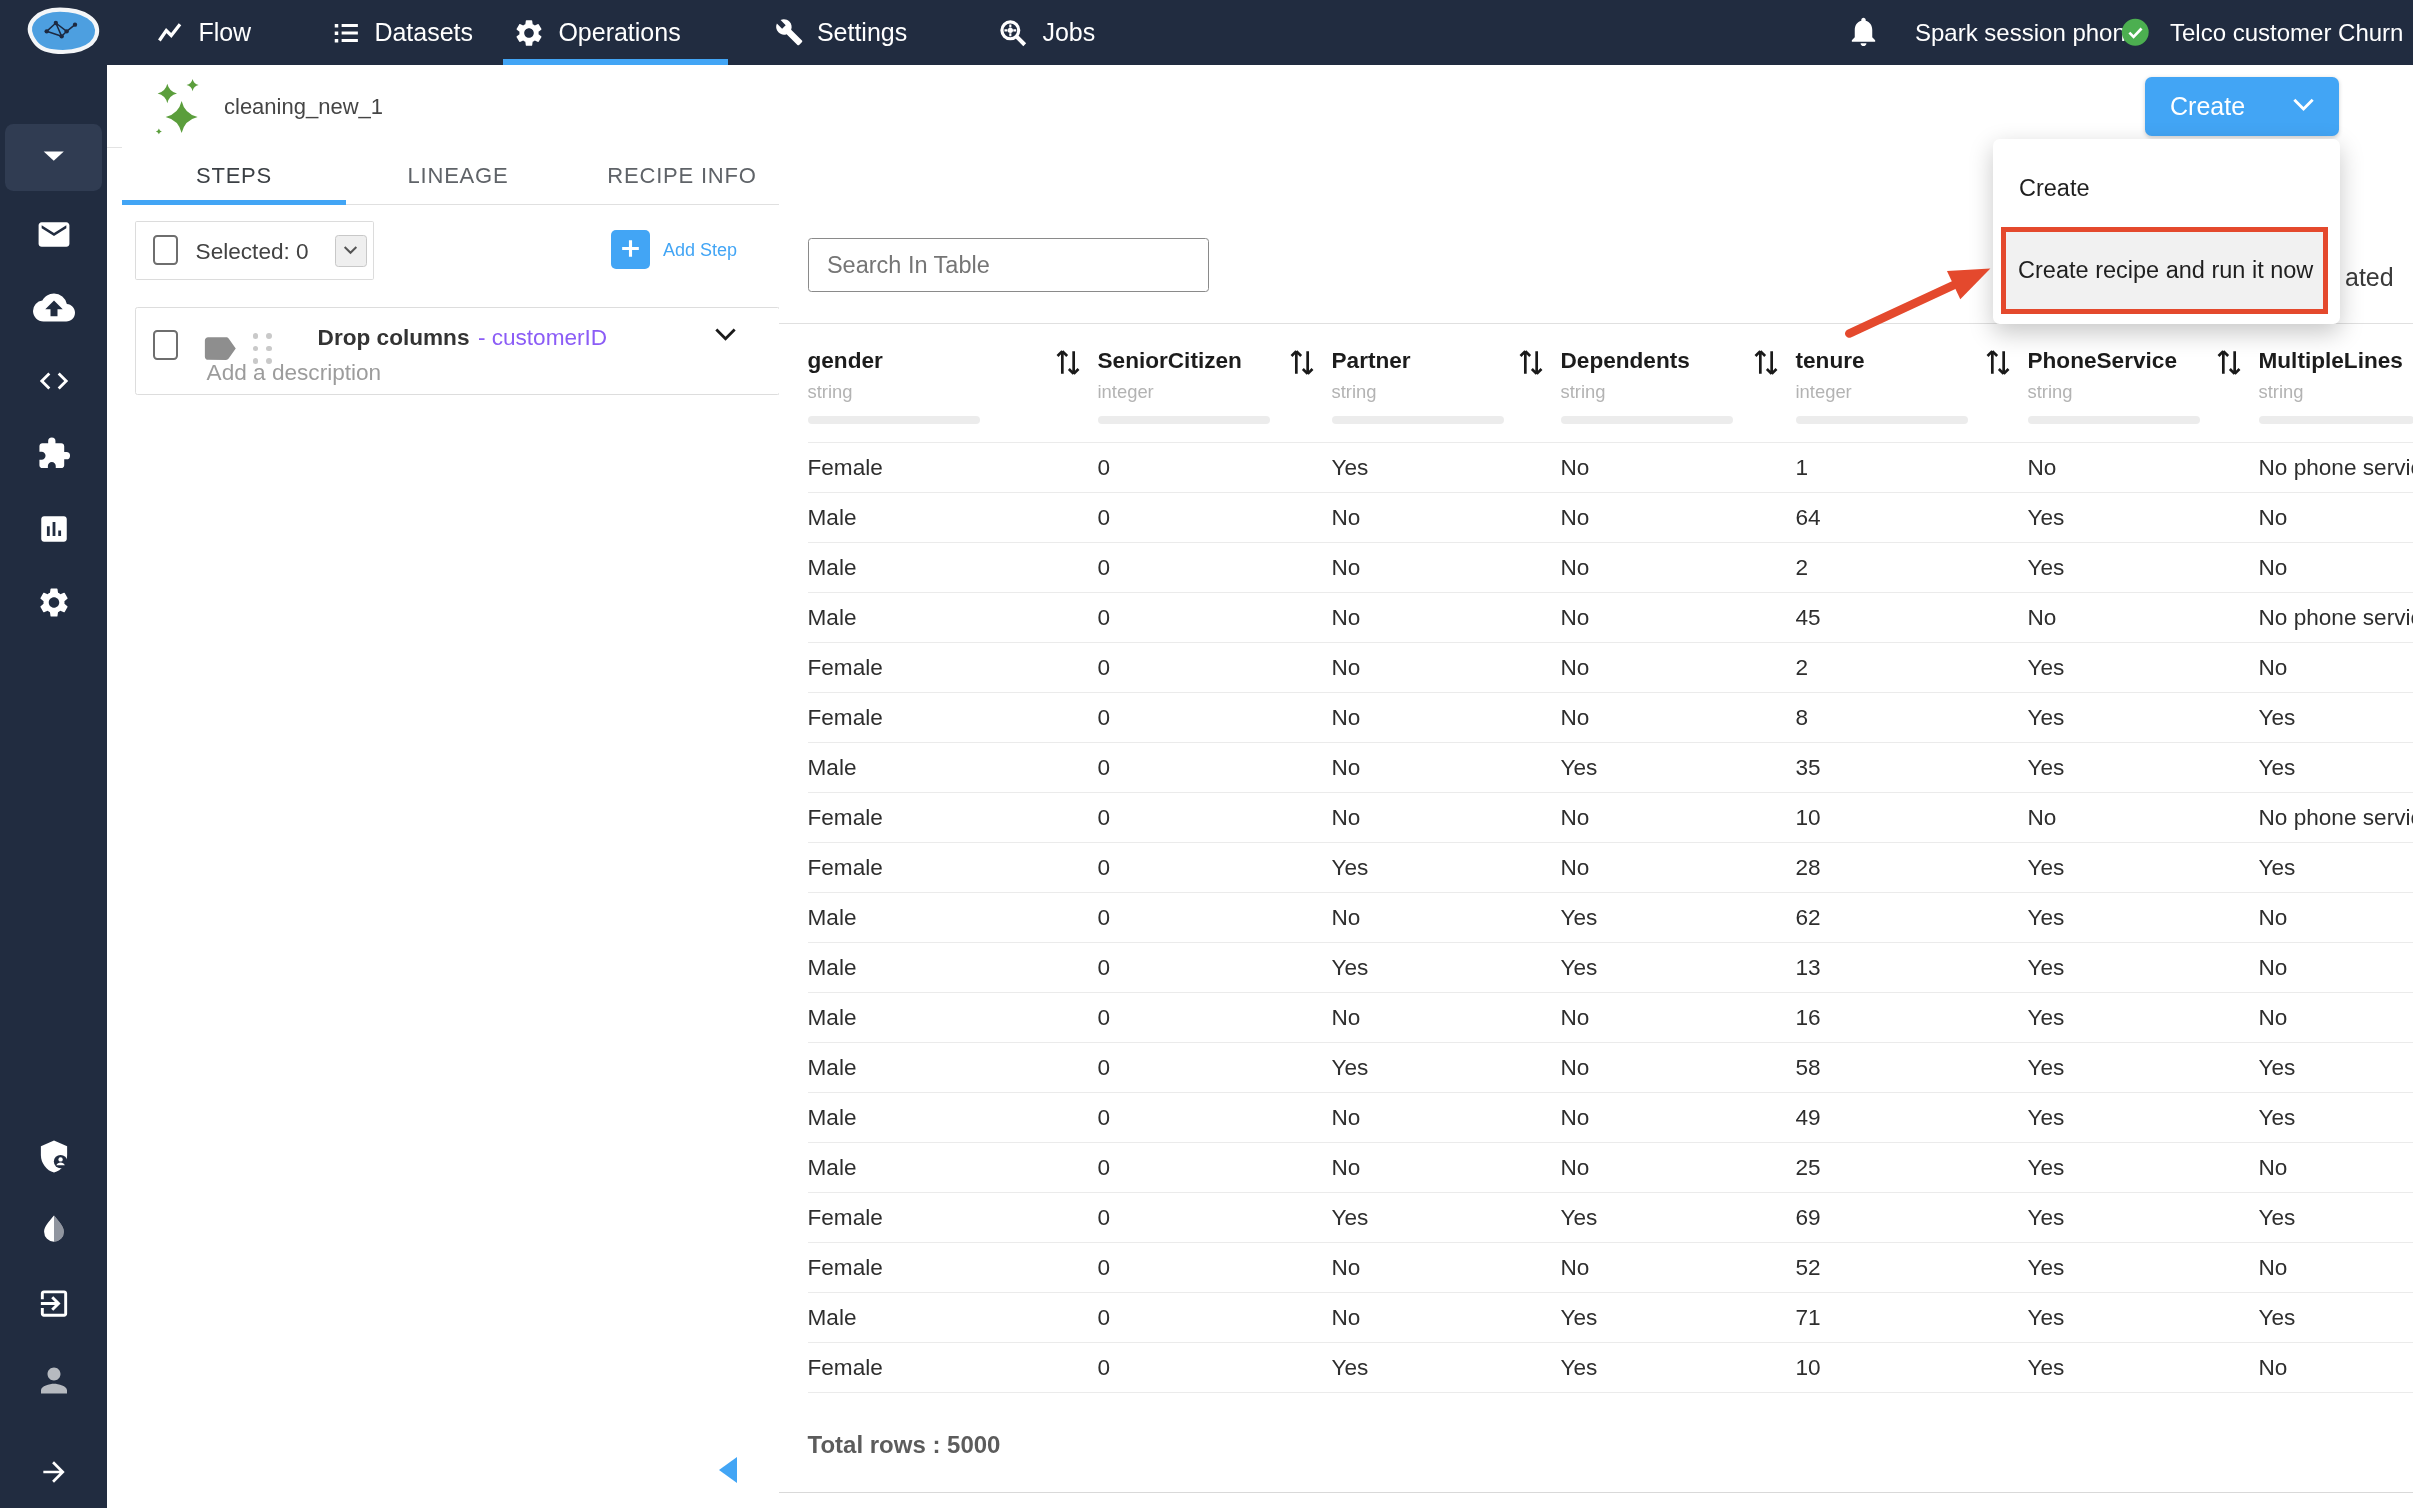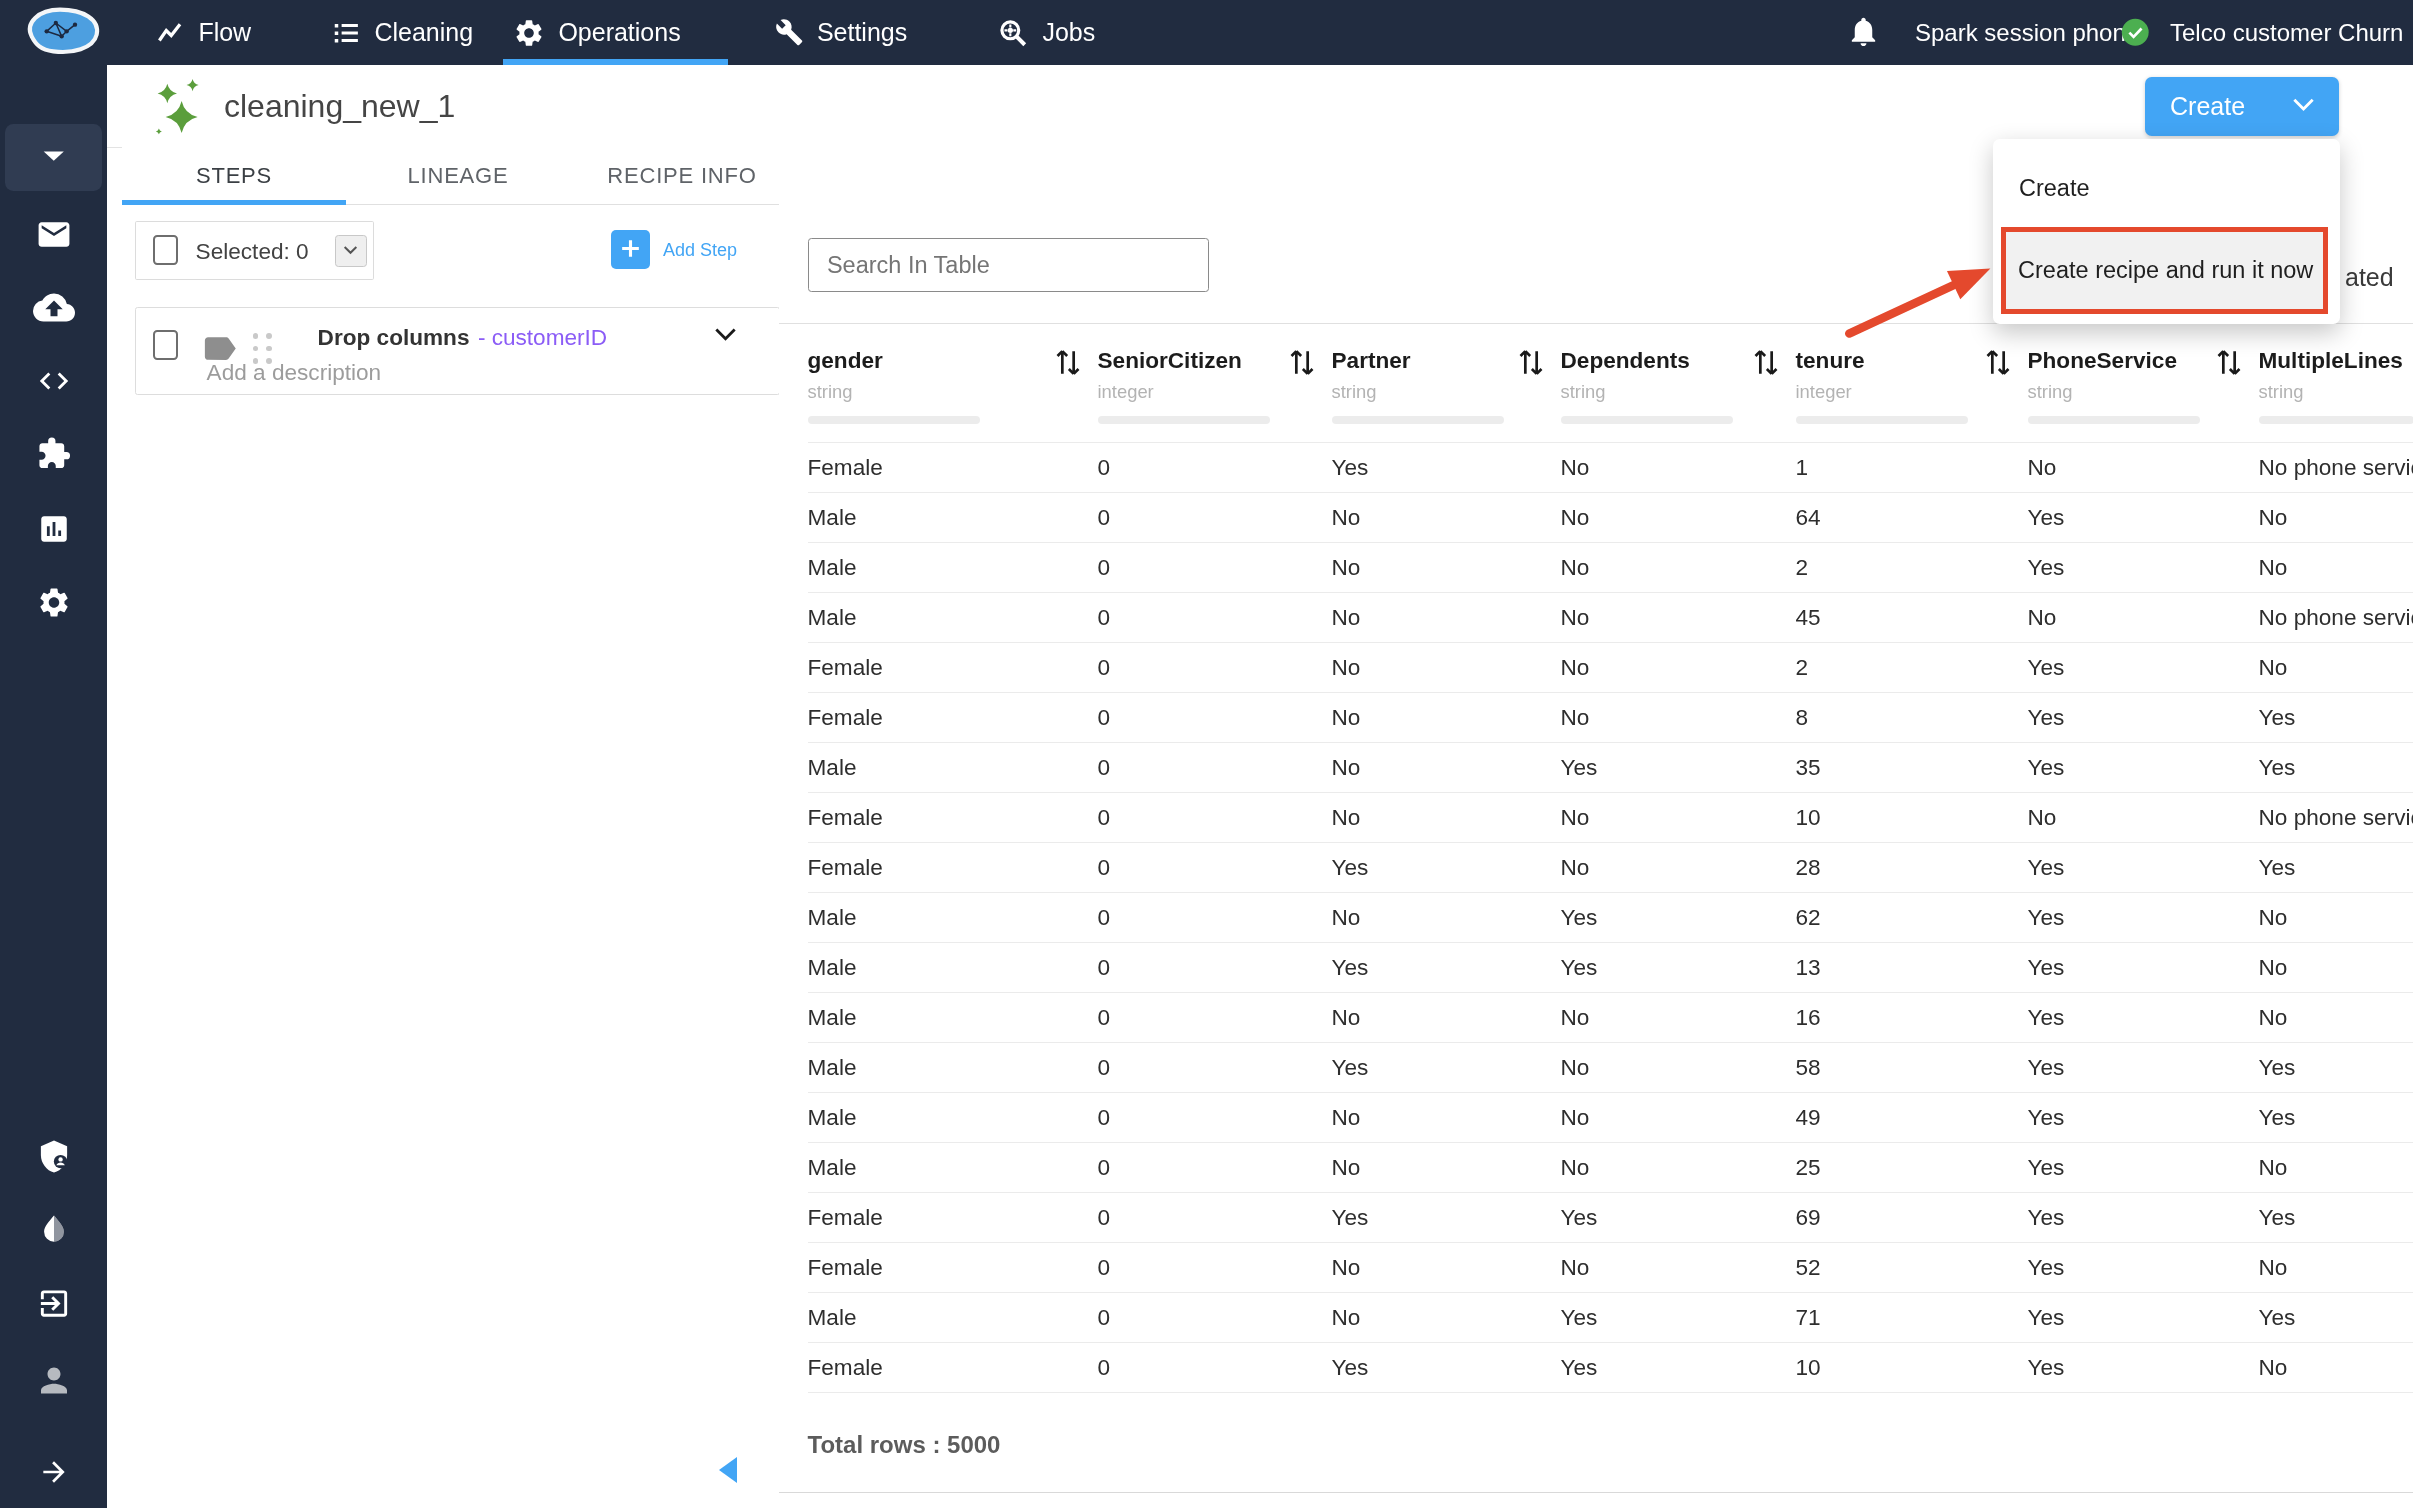--- a/index.html
+++ b/index.html
@@ -23,21 +23,21 @@
   .nav-project{position:absolute;left:2170px;top:0;height:65px;display:flex;align-items:center;color:#fff;font-size:24px;}
 
   
   .sidebar{position:absolute;left:0;top:65px;width:107px;height:1444px;background:var(--navy);z-index:25;}
   .side-expander{position:absolute;left:5px;top:59px;width:97px;height:67px;background:var(--sidebox);border-radius:8.4px;display:flex;align-items:center;justify-content:center;}
   .side-icon{position:absolute;left:54px;transform:translateX(-50%);display:flex;align-items:center;justify-content:center;}
 
   
   .titlebar{position:absolute;left:107px;top:65px;width:2306px;height:83px;background:#fff;border-bottom:0.8px solid #e3e3e3;}
   .sparkles{position:absolute;left:46px;top:10px;}
-  .page-title{position:absolute;left:117px;top:0;height:83px;display:flex;align-items:center;font-size:32px;color:#454545;}
+  .page-title{position:absolute;left:117px;top:0;height:83px;display:flex;align-items:center;font-size:22px;color:#454545;}
 
   
   .left-panel{position:absolute;left:122px;top:147px;width:672px;height:1361px;background:#fff;border-right:0.8px solid #e0e0e0;}
   .tabbar{position:absolute;left:0;top:0;width:672px;height:58px;border-bottom:0.8px solid #e0e0e0;display:flex;}
   .tab{flex:1;display:flex;align-items:center;justify-content:center;font-size:22px;letter-spacing:0.8px;color:#5f6368;cursor:default;}
   .tab.active{color:#3a3f44;}
   .tab-underline{position:absolute;left:0;top:53px;width:224px;height:5px;background:var(--blue);}
   .selected-box{position:absolute;left:12.6px;top:74px;width:239px;height:59px;border:0.8px solid #dcdcdc;border-radius:1.7px;background:#fff;}
   .cbx{width:25px;height:30px;border:2.5px solid #6e6e6e;border-radius:4.2px;background:#fff;}
   .selected-box .cbx{position:absolute;left:17px;top:12.6px;}
@@ -125,21 +125,21 @@
           <g stroke="#fff" stroke-width="2.4">
               <path d="M8.5 6h13M8.5 12h13M8.5 18h13"></path>
             </g>
           <g fill="#fff">
               <rect x="3" y="4.8" width="2.8" height="2.8"></rect>
               <rect x="3" y="10.8" width="2.8" height="2.8"></rect>
               <rect x="3" y="16.8" width="2.8" height="2.8"></rect>
             </g>
         </svg>
       </span>
-      <span>Cleaning</span>
+      <span>Datasets</span>
     </div>
 
     <div class="nav-item" style="left:513px">
       <span>
         <svg width="32" height="32" viewBox="0 0 24 24" fill="#fff">
             <path d="M19.14 12.94c.04-.3.06-.61.06-.94s-.02-.64-.07-.94l2.03-1.58a.49.49 0 0 0 .12-.61l-1.92-3.32a.488.488 0 0 0-.59-.22l-2.39.96c-.5-.38-1.03-.7-1.62-.94L14.4 2.81a.484.484 0 0 0-.48-.41h-3.84c-.24 0-.43.17-.47.41l-.36 2.54c-.59.24-1.13.57-1.62.94l-2.39-.96c-.22-.08-.47 0-.59.22L2.74 8.87c-.12.21-.08.47.12.61l2.03 1.58c-.05.3-.09.63-.09.94s.02.64.07.94l-2.03 1.58a.49.49 0 0 0-.12.61l1.92 3.32c.12.22.37.29.59.22l2.39-.96c.5.38 1.03.7 1.62.94l.36 2.54c.05.24.24.41.48.41h3.84c.24 0 .44-.17.47-.41l.36-2.54c.59-.24 1.13-.56 1.62-.94l2.39.96c.22.08.47 0 .59-.22l1.92-3.32c.12-.22.07-.47-.12-.61l-2.01-1.58zM12 15.6c-1.98 0-3.6-1.62-3.6-3.6s1.62-3.6 3.6-3.6 3.6 1.62 3.6 3.6-1.62 3.6-3.6 3.6z"></path>
           </svg>
       </span>
       <span>Operations</span>
     </div>

